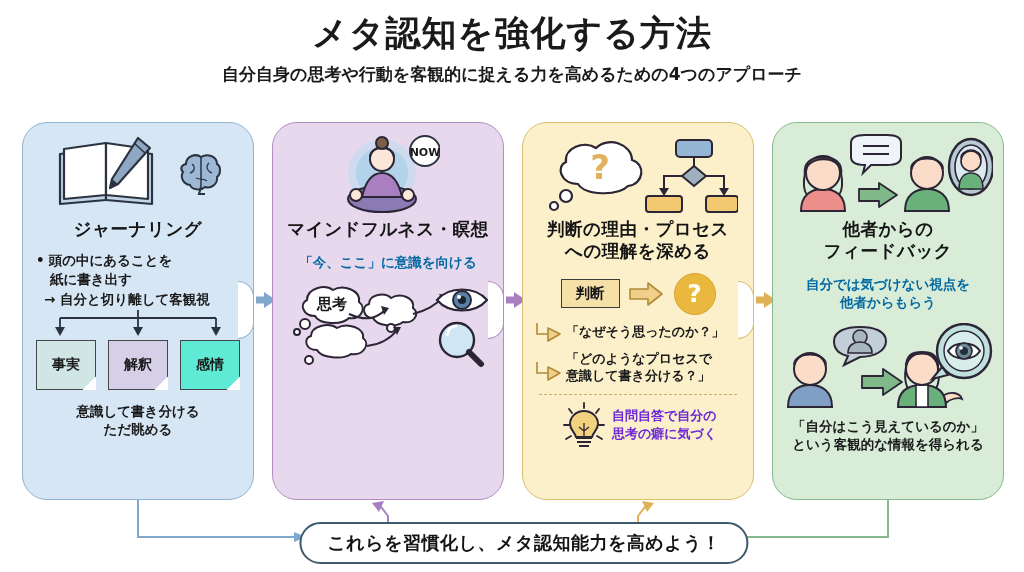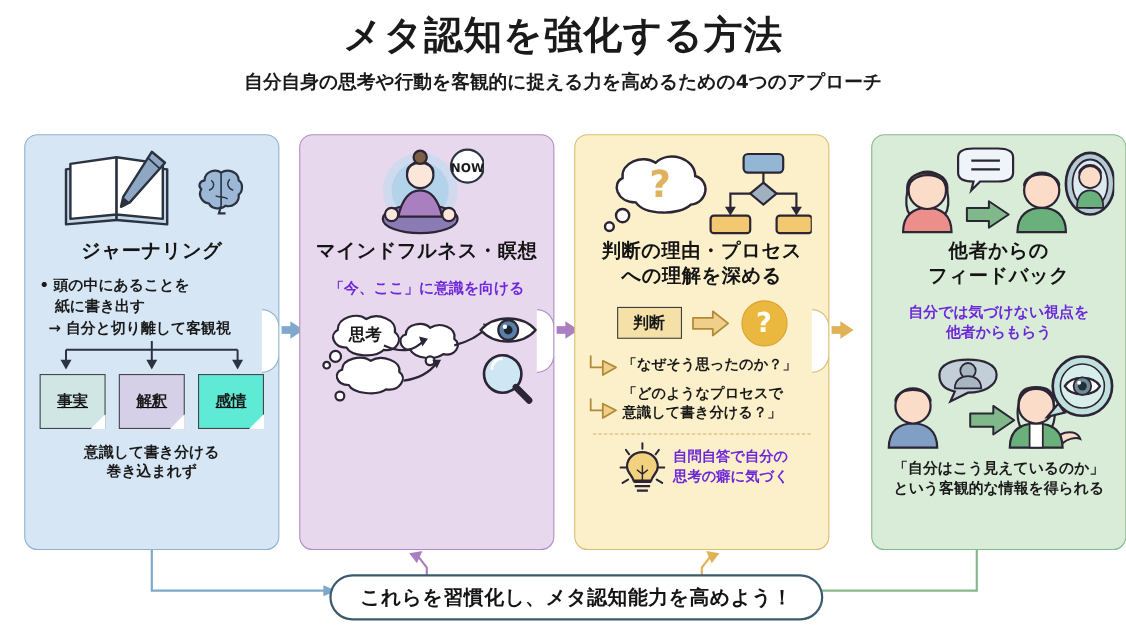--- a/index.html
+++ b/index.html
@@ -41,32 +41,32 @@
     left: 0;
     width: 1024px;
     height: 380px;
   }
 
   .card {
     position: absolute;
     top: 0;
     width: 232px;
     height: 378px;
-    border-radius: 12px;
+    border-radius: 25px;
     border: 1.6px solid #9aa7bb;
     padding: 8px 9px 6px 9px;
     display: flex;
     flex-direction: column;
     align-items: center;
     overflow: visible;
   }
   .card.c1 { left: 22px;  background: #d6e6f5; border-color: #8fb3d0; }
   .card.c2 { left: 272px; background: #e8d8ee; border-color: #b18dc3; }
   .card.c3 { left: 522px; background: #fbf0ca; border-color: #d9bf72; }
-  .card.c4 { left: 772px; background: #d8ecd8; border-color: #86b98c; margin-left: 20px; }
+  .card.c4 { left: 772px; background: #d8ecd8; border-color: #86b98c; }
 
   
   .notch {
     position: absolute;
     right: -1px;
     top: 158px;
     width: 16px;
     height: 58px;
     border-radius: 0 30px 30px 0;
     pointer-events: none;
@@ -88,21 +88,21 @@
     font-weight: 700;
     color: #141414;
     text-align: center;
     line-height: 1.25;
     margin-top: 2px;
     letter-spacing: 0.5px;
   }
   .card-lead {
     font-size: 13.5px;
     font-weight: 700;
-    color: #6d28d9;
+    color: #0369a1;
     text-align: center;
     line-height: 1.35;
     margin-top: 12px;
   }
   .card-foot {
     font-size: 13.5px;
     font-weight: 700;
     color: #1a1a1a;
     text-align: center;
     line-height: 1.35;
@@ -115,21 +115,21 @@
     color: #1a1a1a;
     line-height: 1.45;
     align-self: flex-start;
     margin-top: 10px;
     padding-left: 4px;
   }
   .bullet-block .b-row { display: flex; gap: 4px; }
   .bullet-block .dot { flex: none; }
   .bullet-block .l2 { padding-left: 14px; }
   .bullet-block .l3 { padding-left: 8px; }
-  .notes { display: flex; gap: 12px; justify-content: flex-end; margin-top: 0px; text-decoration: underline; }
+  .notes { display: flex; gap: 12px; justify-content: flex-end; margin-top: 0px; }
   .note {
     position: relative;
     width: 60px; height: 50px;
     border: 1.4px solid #44464a;
     display: flex; align-items: center; justify-content: center;
     font-size: 14px; font-weight: 700; color: #1a1a1a;
   }
   .note::after {
     content: "";
     position: absolute; right: -1.4px; bottom: -1.4px;
@@ -280,21 +280,21 @@
     </svg>
 
     <div class="notes">
       <div class="note n1">事実</div>
       <div class="note n2">解釈</div>
       <div class="note n3">感情</div>
     </div>
 
     <div class="card-foot" style="margin-top:12px;">
       <div>意識して書き分ける</div>
-      <div>巻き込まれず</div>
+      <div>ただ眺める</div>
     </div>
   </div>
 
   <div class="card c2">
     <div class="notch"></div>
 
     <div class="card-illu">
       <svg class="card-svg" width="104" height="82" viewBox="0 0 104 82">
         <circle cx="46" cy="40" r="34" fill="#b9dcef" opacity="0.55"></circle>
         <circle cx="46" cy="40" r="26" fill="#9ccde8" opacity="0.55"></circle>

